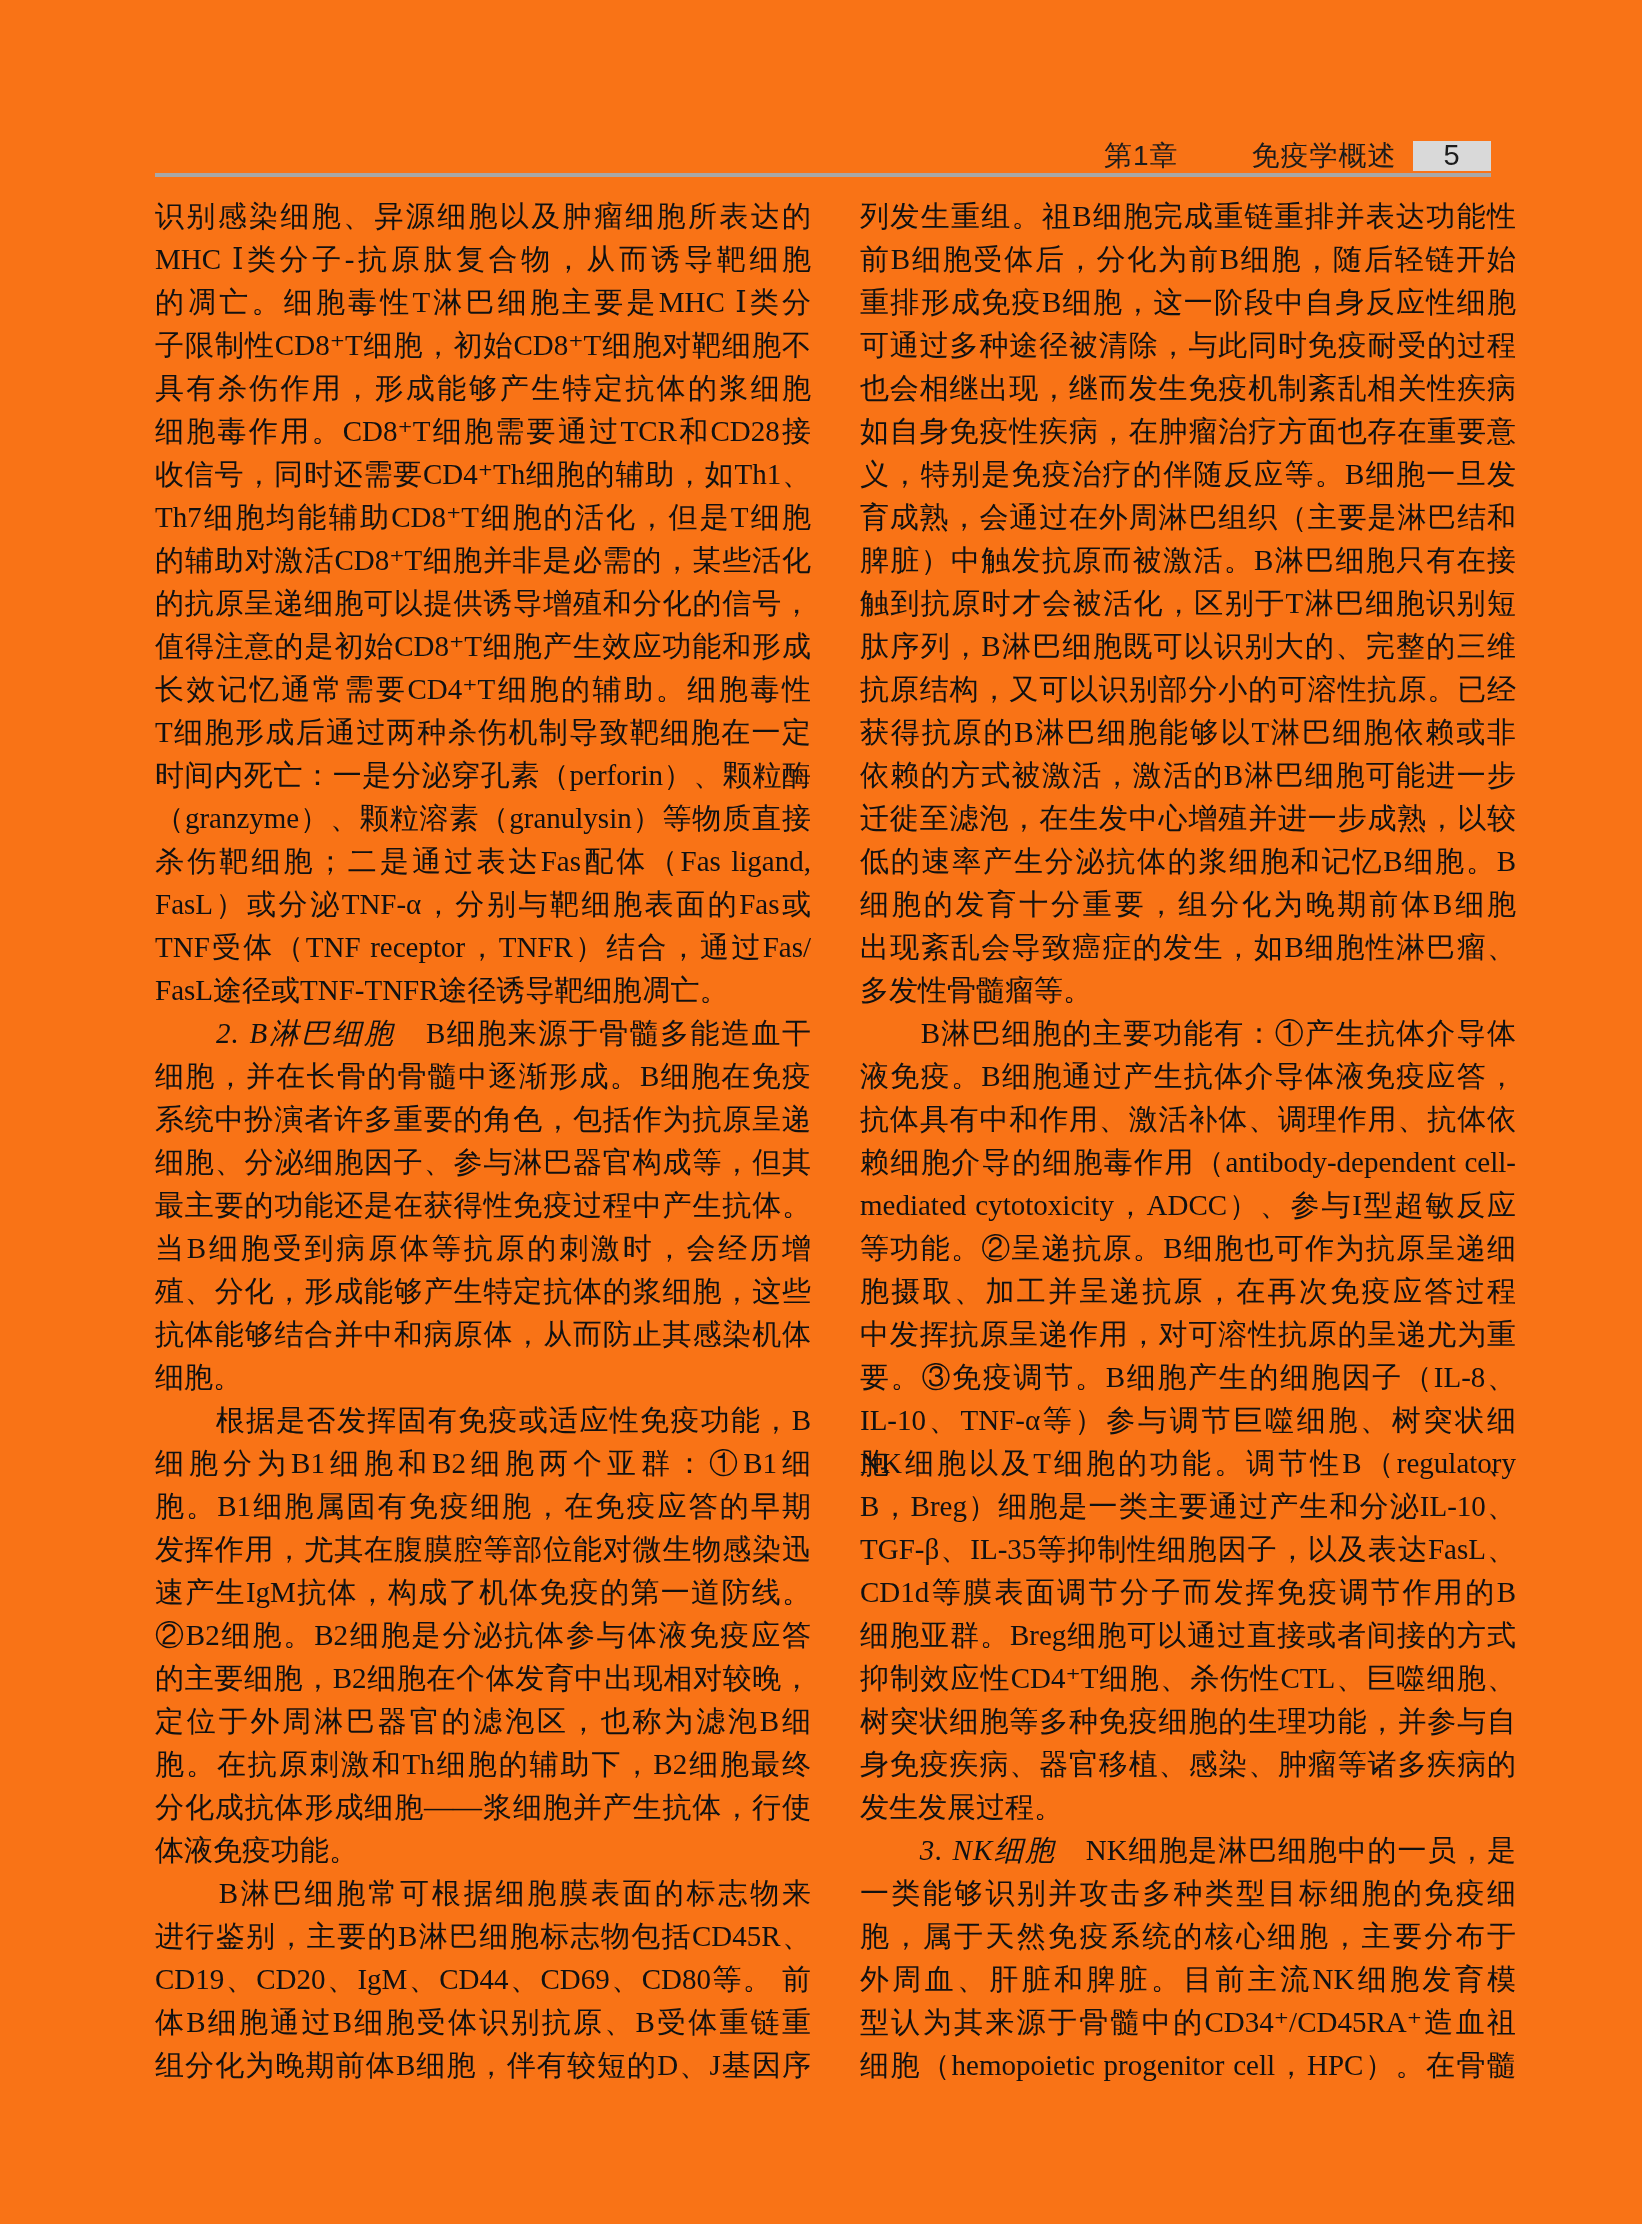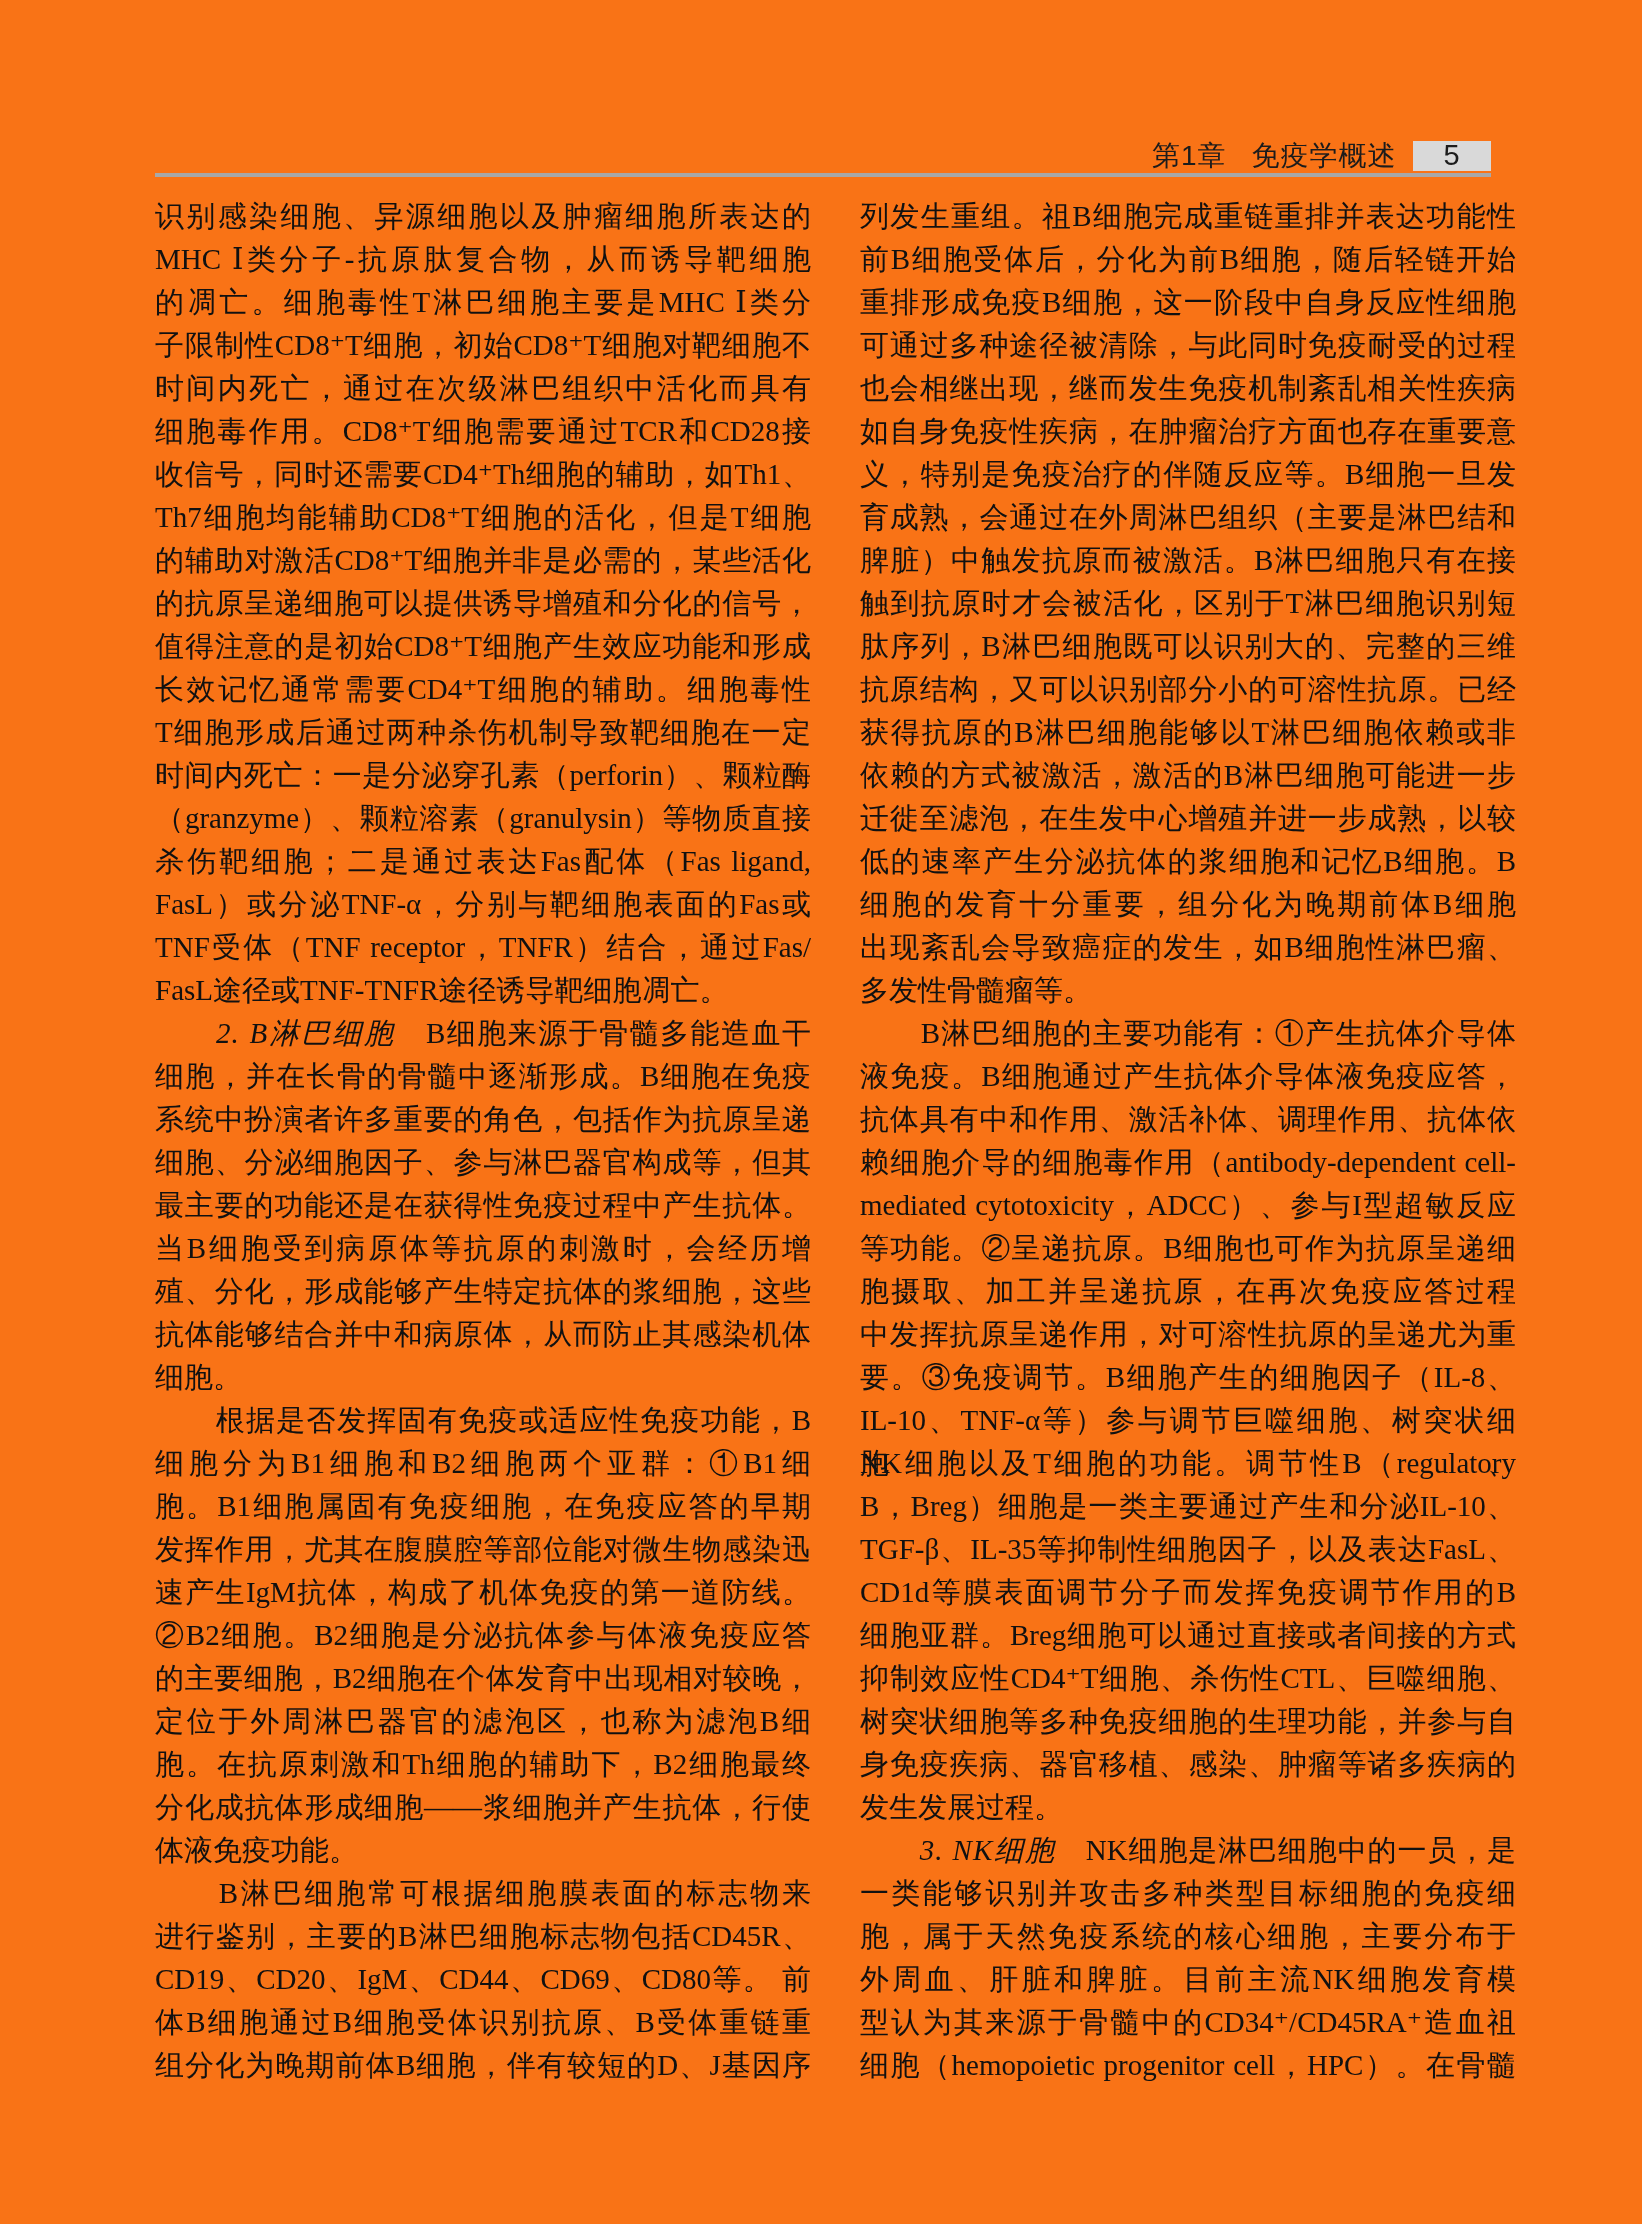--- a/index.html
+++ b/index.html
@@ -14,21 +14,21 @@
   
   .header{
     position:absolute;
     top:139px;left:155px;
     width:1336px;height:33px;
     display:flex;align-items:center;justify-content:flex-end;
     font-family:"Liberation Sans","DejaVu Sans",sans-serif;
     font-size:28px;letter-spacing:1px;color:#1c1c1c;
   }
   .header .chapter{margin-right:25px;}
-  .header .title{margin-right:16.5px;}
+  .header .title{margin-right:16.5px;margin-left:48px;}
   .page-num-box{
     width:78px;height:30px;
     display:flex;align-items:center;justify-content:center;
     font-size:29px;color:#1c1c1c;
   }
   .rule{
     position:absolute;
     top:173px;left:155px;
     width:1336px;height:3.9px;
   }
@@ -69,21 +69,21 @@
     <span class="page-num-box" style="background: rgb(217, 217, 217);">5</span>
   </div>
 
   <div class="rule" style="background: rgb(168, 168, 168);"></div>
 
   <div id="col-left" class="col col-left">
       <div class="line">识别感染细胞、异源细胞以及肿瘤细胞所表达的</div>
       <div class="line">MHC Ⅰ类分子-抗原肽复合物，从而诱导靶细胞</div>
       <div class="line">的凋亡。细胞毒性T淋巴细胞主要是MHC Ⅰ类分</div>
       <div class="line">子限制性CD8⁺T细胞，初始CD8⁺T细胞对靶细胞不</div>
-      <div class="line">时间内死亡，通过在次级淋巴组织中活化而具有</div>
+      <div class="line">具有杀伤作用，形成能够产生特定抗体的浆细胞</div>
       <div class="line">细胞毒作用。CD8⁺T细胞需要通过TCR和CD28接</div>
       <div class="line">收信号，同时还需要CD4⁺Th细胞的辅助，如Th1、</div>
       <div class="line">Th7细胞均能辅助CD8⁺T细胞的活化，但是T细胞</div>
       <div class="line">的辅助对激活CD8⁺T细胞并非是必需的，某些活化</div>
       <div class="line">的抗原呈递细胞可以提供诱导增殖和分化的信号，</div>
       <div class="line">值得注意的是初始CD8⁺T细胞产生效应功能和形成</div>
       <div class="line">长效记忆通常需要CD4⁺T细胞的辅助。细胞毒性</div>
       <div class="line">T细胞形成后通过两种杀伤机制导致靶细胞在一定</div>
       <div class="line">时间内死亡：一是分泌穿孔素（perforin）、颗粒酶</div>
       <div class="line">（granzyme）、颗粒溶素（granulysin）等物质直接</div>

